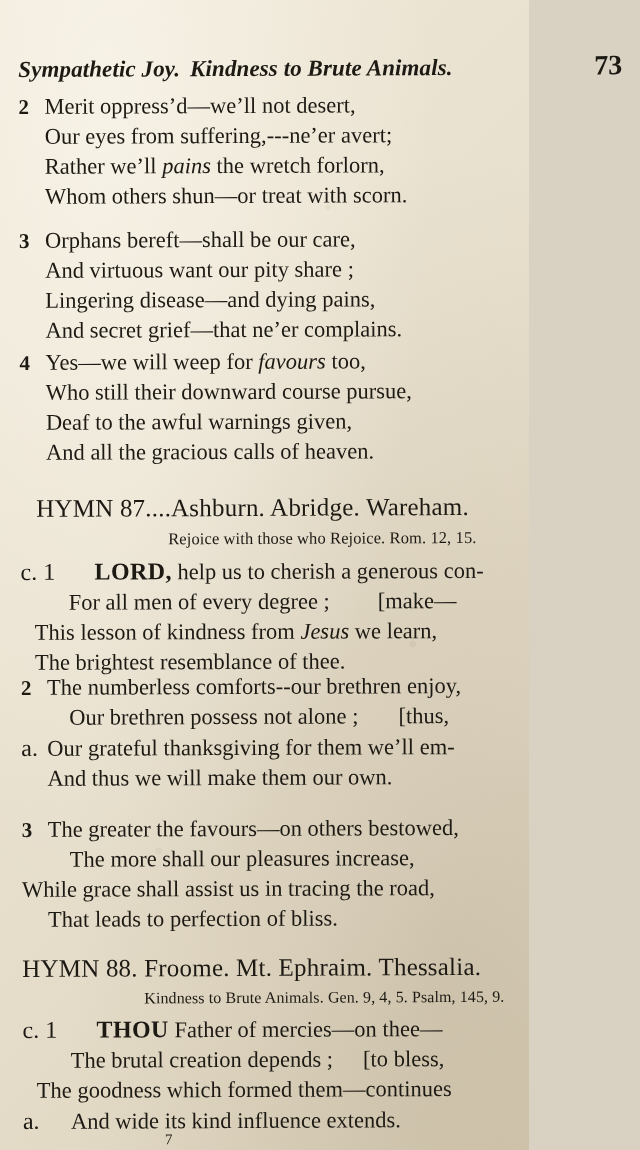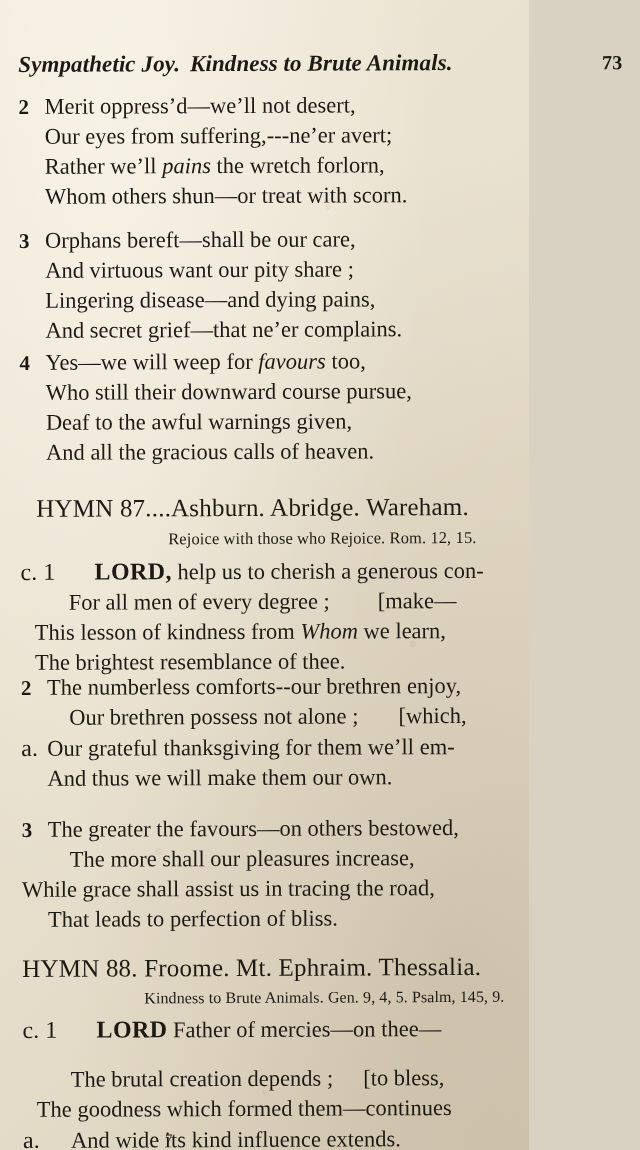--- a/index.html
+++ b/index.html
@@ -54,21 +54,21 @@
     font-weight: bold;
     font-size: 23px;
     letter-spacing: 0.1px;
     white-space: nowrap;
   }
   .runhead .rh-left { margin-right: 10px; }
   .runhead .rh-center { flex: 1; }
   .runhead .rh-right {
     font-style: normal;
     font-weight: bold;
-    font-size: 20px;
+    font-size: 28px;
   }
 
   
   .verse {
     position: absolute;
     left: 18px;
     width: 604px;
   }
   .vline {
     display: block;
@@ -155,43 +155,43 @@
       <span class="vline indent1">Deaf to the awful warnings given,</span>
       <span class="vline indent1">And all the gracious calls of heaven.</span>
     </div>
 
     <div class="hymn-head" style="top:495px; padding-left:16px;">HYMN 87....Ashburn.  Abridge.  Wareham.</div>
     <div class="hymn-sub" style="top:530px;">Rejoice with those who Rejoice.   Rom. 12, 15.</div>
 
     <div class="verse" style="top:557px;">
       <span class="vline"><span class="vnum small">c. 1</span><span class="sc">LORD,</span> help us to cherish a generous con-</span>
       <span class="vline indent2"><span>For all men of every degree ;</span><span class="catchword" style="padding-left:48px;">[make—</span></span>
-      <span class="vline indent3">This lesson of kindness from <span class="it">Whom</span> we learn,</span>
+      <span class="vline indent3">This lesson of kindness from <span class="it">Jesus</span> we learn,</span>
       <span class="vline indent3">The brightest resemblance of thee.</span>
     </div>
 
     <div class="verse" style="top:673px;">
       <span class="vline"><span class="vnum">2</span><span>The numberless comforts--our brethren enjoy,</span></span>
-      <span class="vline indent2"><span>Our brethren possess not alone ;</span><span class="catchword" style="padding-left:40px;">[which,</span></span>
+      <span class="vline indent2"><span>Our brethren possess not alone ;</span><span class="catchword" style="padding-left:40px;">[thus,</span></span>
       <span class="vline"><span class="vnum small">a.</span><span>Our grateful thanksgiving for them we’ll em-</span></span>
       <span class="vline indent1">And thus we will make them our own.</span>
     </div>
 
     <div class="verse" style="top:815px;">
       <span class="vline"><span class="vnum">3</span><span>The greater the favours—on others bestowed,</span></span>
       <span class="vline indent2">The more shall our pleasures increase,</span>
       <span class="vline">While grace shall assist us in tracing the road,</span>
       <span class="vline indent1">That leads to perfection of bliss.</span>
     </div>
 
     <div class="hymn-head" style="top:955px;">HYMN 88. Froome.  Mt. Ephraim.  Thessalia.</div>
     <div class="hymn-sub" style="top:990px; font-size:16px;">Kindness to Brute Animals.   Gen. 9, 4, 5.  Psalm, 145, 9.</div>
 
     <div class="verse" style="top:1015px;">
-      <span class="vline"><span class="vnum small">c. 1</span><span class="sc">LORD</span> Father of mercies—on thee—</span>
-      <span class="vline indent2"><span>The brutal creation depends ;</span><span class="catchword" style="padding-left:30px;margin-top:19px;">[to bless,</span></span>
+      <span class="vline"><span class="vnum small">c. 1</span><span class="sc">THOU</span> Father of mercies—on thee—</span>
+      <span class="vline indent2"><span>The brutal creation depends ;</span><span class="catchword" style="padding-left:30px;">[to bless,</span></span>
       <span class="vline indent3">The goodness which formed them—continues</span>
       <span class="vline"><span class="vnum small">a.</span><span style="padding-left:22px;">And wide its kind influence extends.</span></span>
     </div>
 
     <div class="pagenum-bottom">7</div>
   </div>
 </div>
 
 </body></html>

